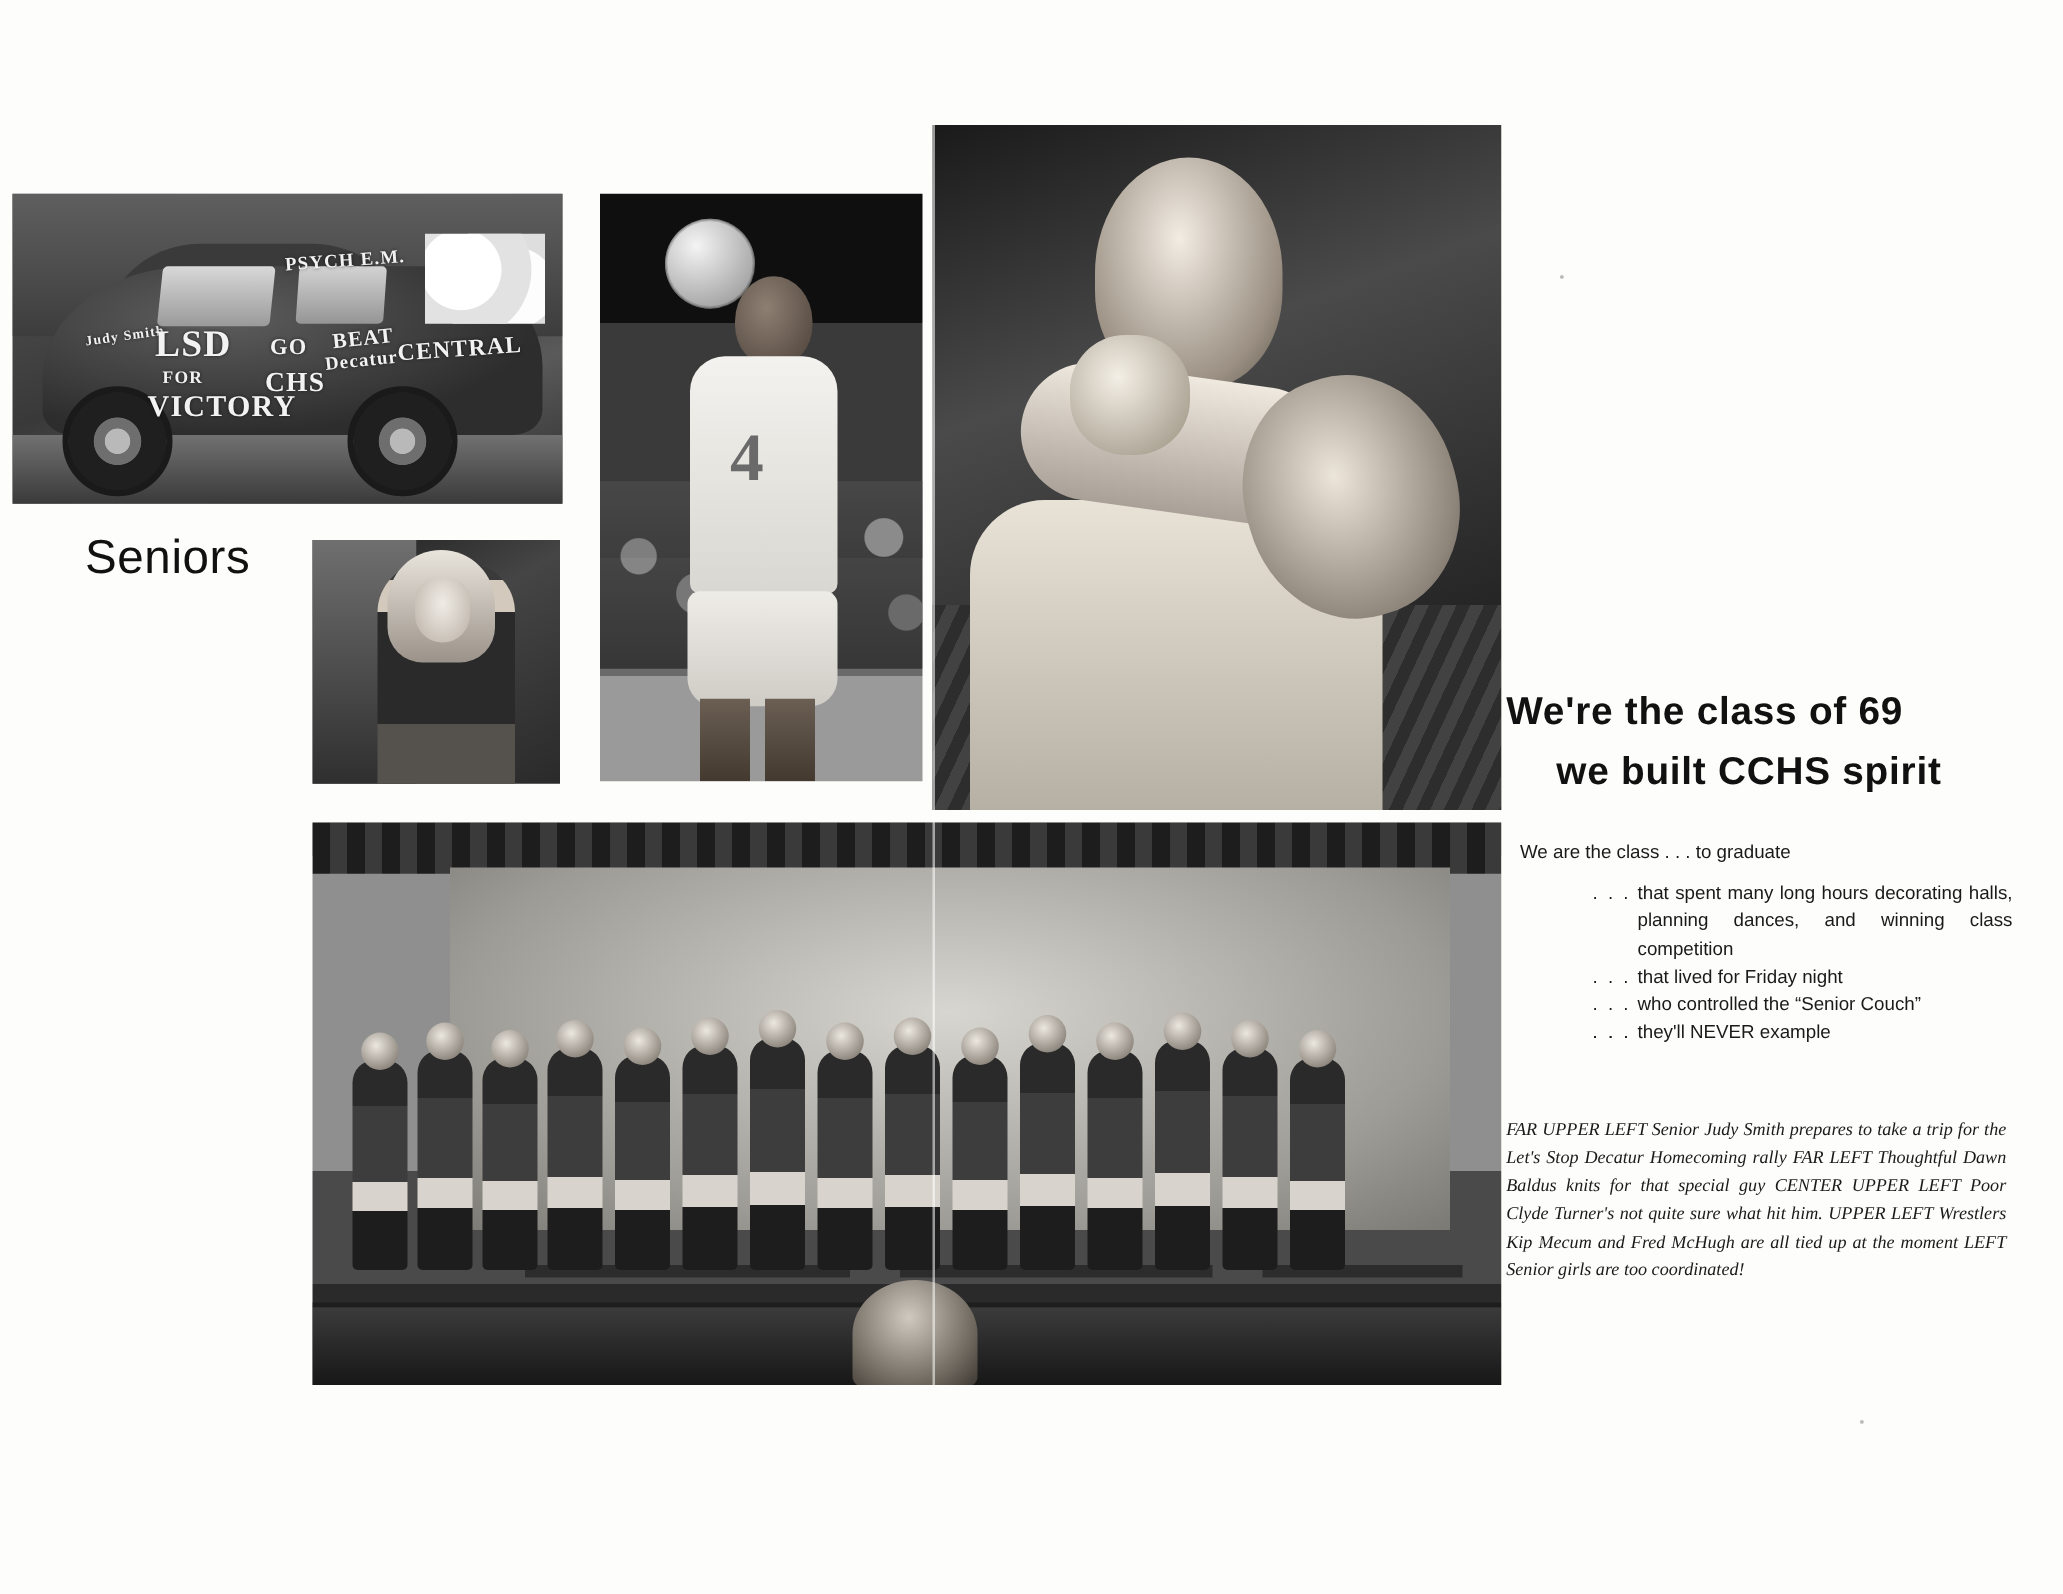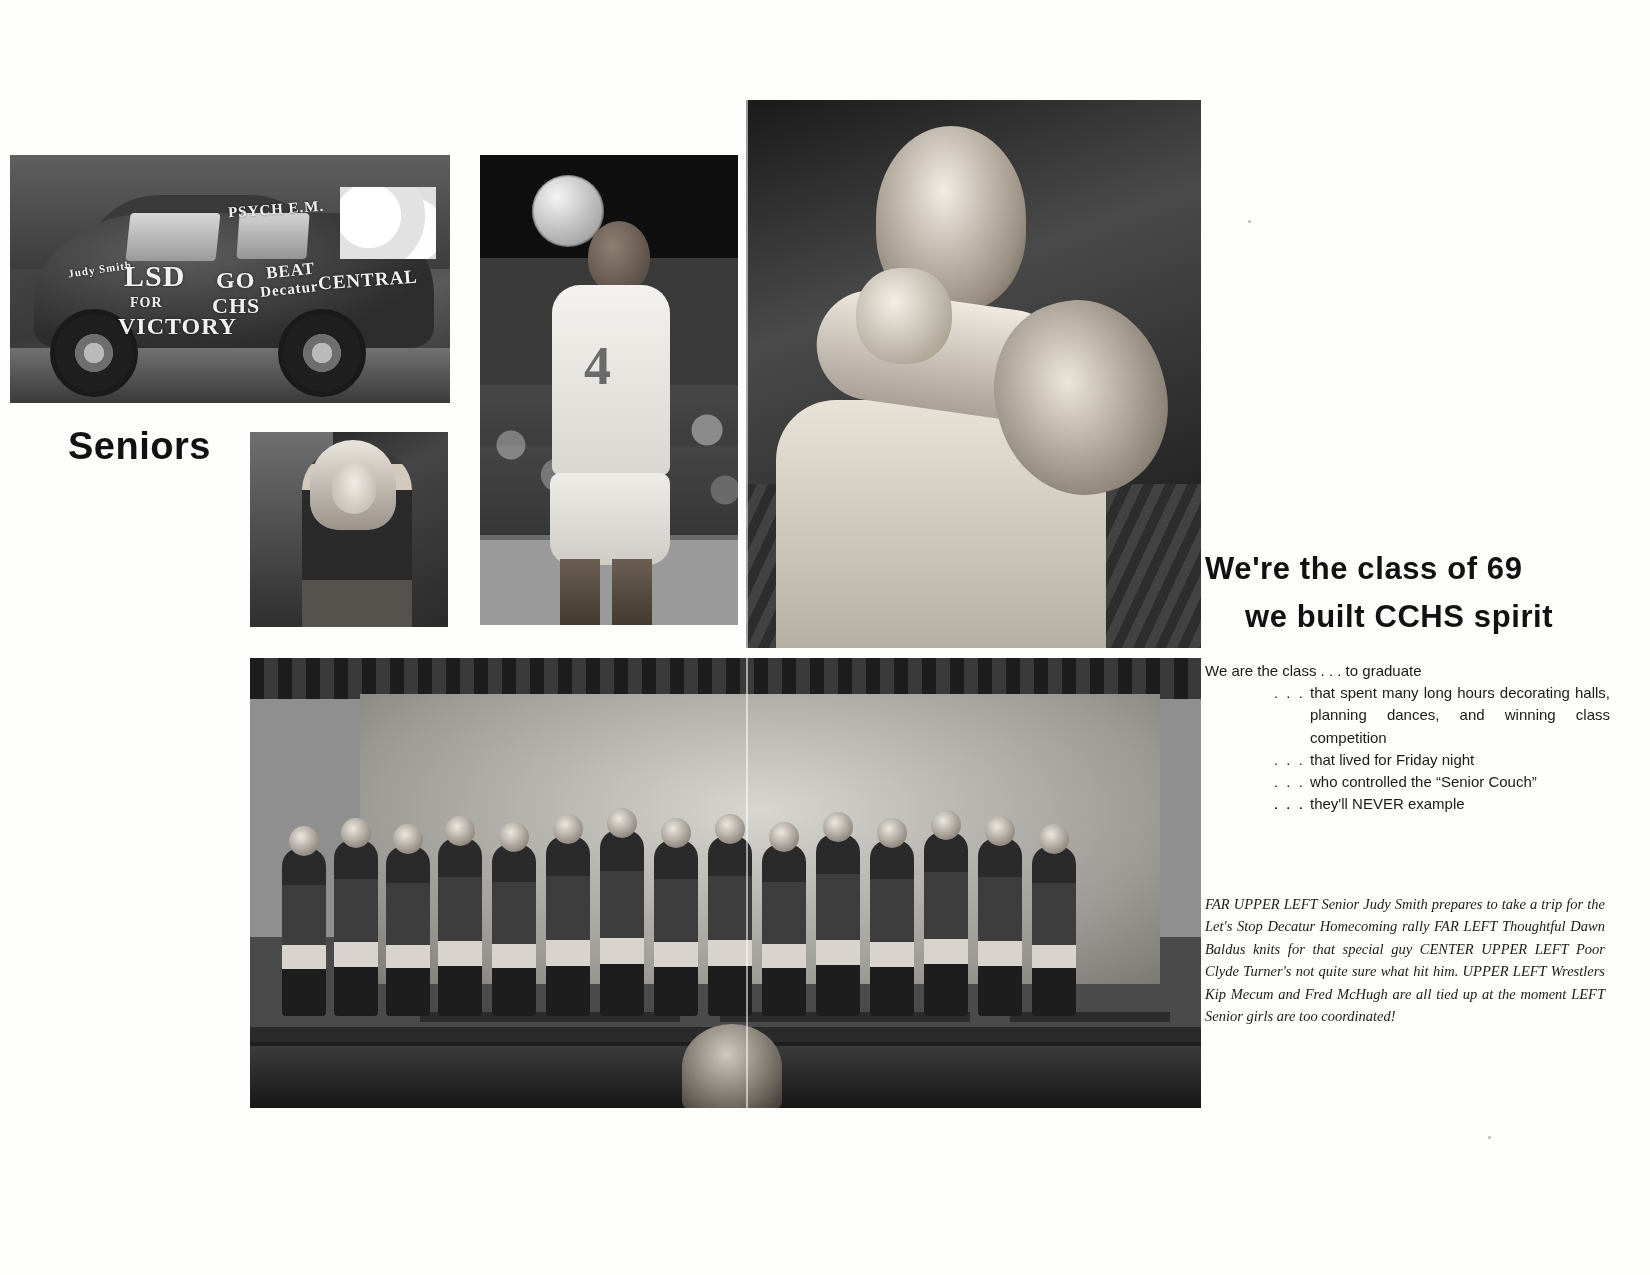--- a/index.html
+++ b/index.html
@@ -221,36 +221,36 @@
   
   .spine {
     position:absolute; left:746px; top:100px; width:2px; height:1008px;
     background:rgba(255,255,255,.55);
   }
 
   
   #seniors-title {
     position:absolute; left:68px; top:425px;
     font-family:"Liberation Sans", sans-serif;
-    font-weight:bold; font-size:38px; letter-spacing:.5px; color:#111;
+    font-weight:normal; font-size:38px; letter-spacing:.5px; color:#111;
   }
   #headline {
     position:absolute; left:1205px; top:545px; width:420px;
     font-family:"Liberation Sans", sans-serif;
     font-size:31px; font-weight:bold; color:#111; line-height:1.55;
     letter-spacing:.6px;
   }
   #headline .l2 { display:block;margin-left:40px; }
 
   .body-copy {
     position:absolute; left:1205px; top:660px; width:405px;
     font-family:"Liberation Sans", sans-serif;
     font-size:15px; color:#1a1a1a; line-height:1.48;
   }
-  .body-copy .lead { margin:0; }
+  .body-copy .lead { margin:11px; }
   .body-copy ul {
     list-style:none; margin:0; padding:0 0 0 105px;
   }
   .body-copy li {
     position:relative; margin:0; text-align:justify;
   }
   .body-copy li .dots {
     position:absolute; left:-36px; letter-spacing:2px;
   }
   .who {
@@ -281,21 +281,21 @@
     <div class="win w1"></div>
     <div class="win w2"></div>
     <div class="bow"></div>
     <div class="wheel front"></div>
     <div class="wheel rear"></div>
     <div class="paint" style="left:218px; top:46px; font-size:15px; transform:rotate(-4deg);">PSYCH E.M.</div>
     <div class="paint" style="left:58px; top:108px; font-size:11px; transform:rotate(-8deg);">Judy Smith</div>
     <div class="paint" style="left:114px; top:104px; font-size:30px;">LSD</div>
     <div class="paint" style="left:120px; top:140px; font-size:14px;">FOR</div>
     <div class="paint" style="left:108px; top:158px; font-size:24px;">VICTORY</div>
-    <div class="paint" style="left:206px; top:112px; font-size:24px;">GO</div>
+    <div class="paint" style="left:206px; top:112px; font-size:18px;">GO</div>
     <div class="paint" style="left:202px; top:138px; font-size:22px;">CHS</div>
     <div class="paint" style="left:256px; top:106px; font-size:17px; transform:rotate(-6deg);">BEAT</div>
     <div class="paint" style="left:250px; top:126px; font-size:15px; transform:rotate(-6deg);">Decatur</div>
     <div class="paint" style="left:308px; top:114px; font-size:19px; transform:rotate(-4deg);">CENTRAL</div>
   </div>
 
   <div class="photo" id="photo-knit">
     <div class="brightwall"></div>
     <div class="person"></div>
     <div class="hair"></div>

